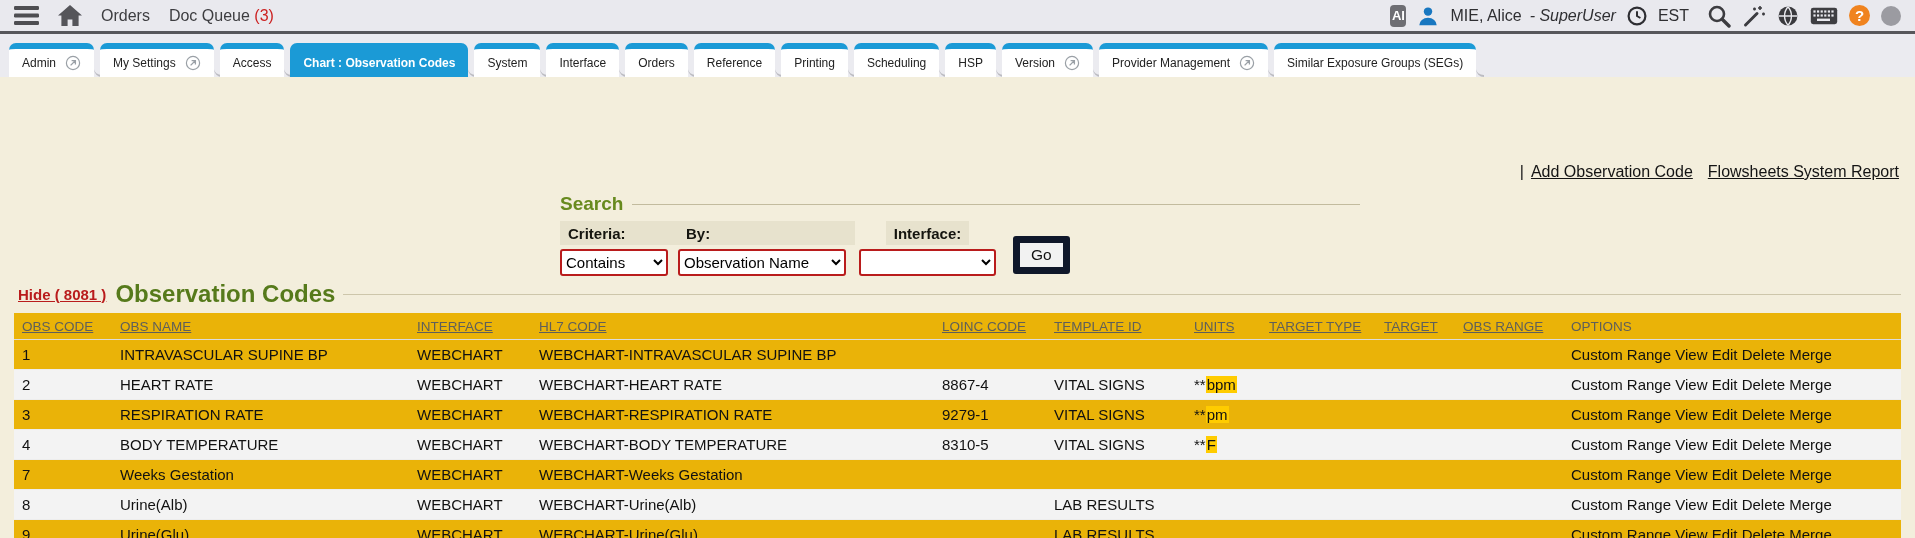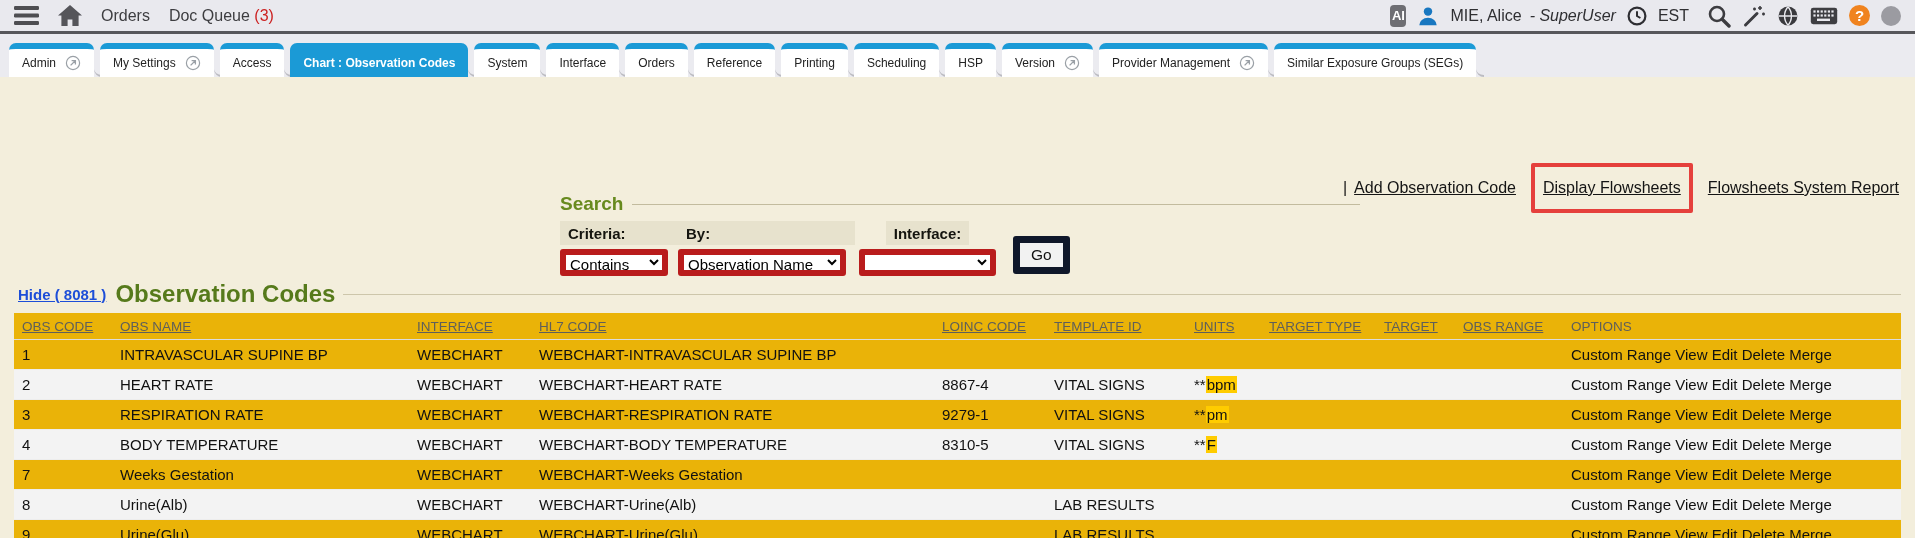--- a/index.html
+++ b/index.html
@@ -35,28 +35,28 @@
   
   .search-box { position:absolute; left:560px; top:116px; width:800px; }
   .legend-row { display:flex; align-items:center; }
   .legend { color:#678a1e; font-size:19px; font-weight:bold; }
   .legend-line { flex:1; border-top:1px solid #c2bb9e; margin-left:9px; }
   .search-grid { display:flex; margin-top:6px; align-items:flex-start; }
   .s-col { display:flex; flex-direction:column; }
   .s-col .lbl { background:#e7e2cd; font-weight:bold; font-size:15px; color:#15150f; padding:4px 8px 3px; }
   .s-col .ctl { margin-top:4px; }
   .col-criteria { width:118px; } .col-search { width:306px; } .col-by { width:177px; } .col-interface { width:145px;align-items:center; }
-  select, .txt { font-family:"Liberation Sans",sans-serif; font-size:15px; height:27px; border:6px solid #b91c1c; border-radius:3px; background:#fff; }
+  select, .txt { font-family:"Liberation Sans",sans-serif; font-size:15px; height:27px; border:2px solid #b91c1c; border-radius:3px; background:#fff; }
   .sel-criteria { width:108px; } .txt { width:297px; padding:0 6px; } .sel-by { width:168px; } .sel-interface { width:137px; }
   .go-col { padding-top:15px; margin-left:13px; }
   .go-btn { font-family:"Liberation Sans",sans-serif; font-size:15.5px; padding:3px 11px; background:#f2f2f2; border:7px solid #0f172a; border-radius:3px; cursor:pointer; color:#111; }
 
   
   .heading-row { position:absolute; left:18px; top:203px; right:14px; display:flex; align-items:center; }
-  .hide-link { color:#1d4ed8; font-size:15px; font-weight:bold; text-decoration:underline; cursor:pointer; white-space:nowrap; }
+  .hide-link { color:#b91c1c; font-size:15px; font-weight:bold; text-decoration:underline; cursor:pointer; white-space:nowrap; }
   .list-title { color:#567a1b; font-size:24px; font-weight:bold; margin-left:9px; white-space:nowrap; }
   .title-line { flex:1; border-top:1px solid #cdc6ab; margin-left:8px; }
 
   
   .table-wrap { position:absolute; left:14px; right:14px; top:236px; bottom:0; background:#eab308; overflow:hidden; }
   table { width:100%; border-collapse:collapse; table-layout:fixed; }
   thead th { text-align:left; font-size:13.5px; font-weight:normal; color:#5f5f5a; padding:6px 8px 5px; border-bottom:1px solid #dcdcdc; white-space:nowrap; overflow:hidden; }
   thead th .sortable { text-decoration:underline; cursor:pointer; }
   tbody td { font-size:15px; color:#111; padding:6px 8px; border-top:1px solid #ededed; white-space:nowrap; overflow:hidden; }
   tbody tr:first-child td { border-top:none; }
@@ -217,23 +217,20 @@
     <span>Similar Exposure Groups (SEGs)</span>
 
   </div>
   </div>
 
 <div class="content">
 
   <div class="actions">
     <span class="sep">|</span>
     <a>Add Observation Code</a>
-    <span class="red-box">
-      <a>Display Flowsheets</a>
-    </span>
     <a>Flowsheets System Report</a>
   </div>
 
   <div class="search-box">
     <div class="legend-row">
       <span class="legend">Search</span>
       <span class="legend-line"></span>
     </div>
     <div class="search-grid">
       <div class="s-col col-criteria">

